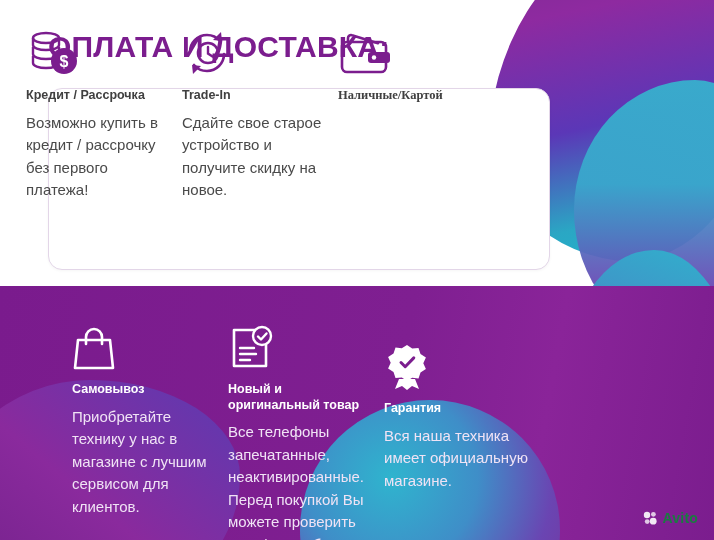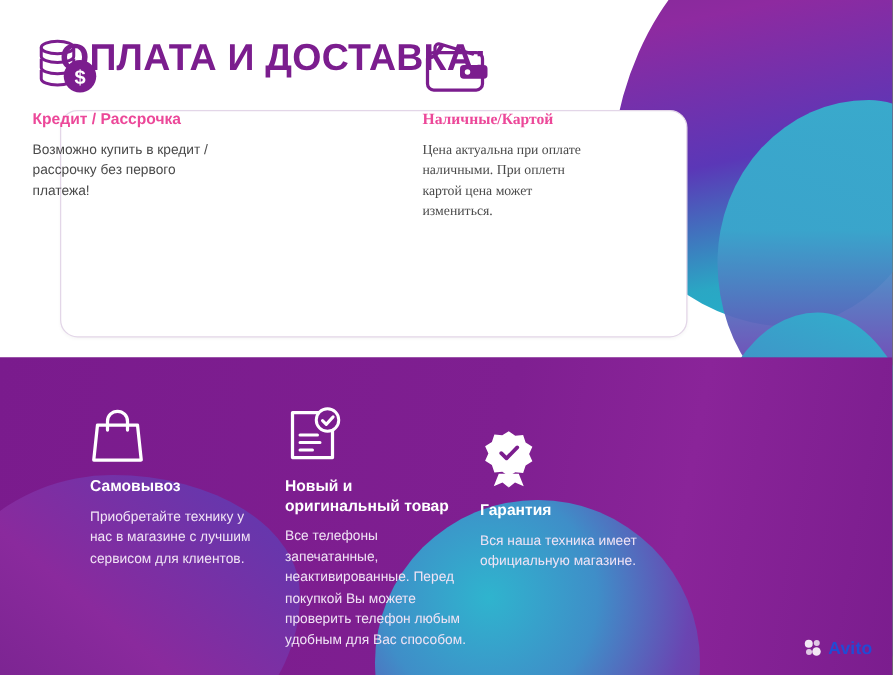--- a/index.html
+++ b/index.html
@@ -115,26 +115,26 @@
   .col .ico {
     height: 54px;
     display: flex;
     align-items: flex-end;
     margin-bottom: 10px;
   }
   .col h3 {
     margin: 0 0 8px 0;
     font-size: 12.5px;
     font-weight: bold;
-    color: #ec4899;
+    color: #404040;
     line-height: 1.25;
   }
   .col p {
     margin: 0;
-    font-size: 11px;
+    font-size: 15px;
     line-height: 1.5;
     color: #4a4a4a;
   }
 
   
   .c1 { left: 26px;  top: 24px;  width: 145px; }
   .c2 { left: 182px; top: 24px;  width: 140px; }
   .c3 { left: 338px; top: 24px;  width: 145px; font-family: Liberation Serif, serif; }
 
   
@@ -159,21 +159,21 @@
     opacity: .95;
   }
   .avito-logo {
     width: 16px;
     height: 16px;
     position: relative;
   }
   .avito-text {
     font-size: 14px;
     font-weight: bold;
-    color: #1d4ed8;
+    color: #15803d;
     letter-spacing: .2px;
   }
 </style>
 </head>
 <body>
 
 <div class="canvas">
 
   <div class="blob blob-top-right"></div>
   <div class="blob blob-top-right-2"></div>
@@ -197,32 +197,45 @@
         <path d="M7 19v7c0 2.8 5.8 5 13 5s13-2.2 13-5v-7" stroke="#7b1d8e" stroke-width="2.4" fill="none"></path>
         <path d="M7 28v7c0 2.8 5.8 5 13 5s13-2.2 13-5v-7" stroke="#7b1d8e" stroke-width="2.4" fill="none"></path>
         <circle cx="38" cy="33" r="13" fill="#7b1d8e"></circle>
         <text x="38" y="39" font-size="16" font-weight="bold" fill="#ffffff" text-anchor="middle" font-family="Liberation Sans, sans-serif">$</text>
       </svg>
     </div>
     <h3>Кредит / Рассрочка</h3>
     <p>Возможно купить в кредит / рассрочку без первого платежа!</p>
   </div>
 
+  <div class="col c2">
+    <div class="ico">
+      <svg width="50" height="50" viewBox="0 0 50 50" fill="none">
+        <path d="M8 24a17 17 0 0 1 17-17 17 17 0 0 1 13 6" stroke="#7b1d8e" stroke-width="2.6" fill="none" stroke-linecap="round"></path>
+        <path d="M42 26a17 17 0 0 1-17 17A17 17 0 0 1 12 37" stroke="#7b1d8e" stroke-width="2.6" fill="none" stroke-linecap="round"></path>
+        <path d="M39 4l1 9-9-1z" fill="#7b1d8e"></path>
+        <path d="M11 46l-1-9 9 1z" fill="#7b1d8e"></path>
+        <circle cx="26" cy="25" r="10" stroke="#7b1d8e" stroke-width="2.6" fill="none"></circle>
+        <path d="M26 19v6.5l4.5 3" stroke="#7b1d8e" stroke-width="2.4" fill="none" stroke-linecap="round"></path>
+      </svg>
+    </div>
+    <h3>Trade-In</h3>
+    <p>Сдайте свое старое устройство и получите скидку на новое.</p>
+  </div>
 
   <div class="col c3">
     <div class="ico">
       <svg width="56" height="46" viewBox="0 0 56 46" fill="none">
         <rect x="4" y="10" width="44" height="30" rx="5" stroke="#7b1d8e" stroke-width="2.6" fill="none"></rect>
         <path d="M10 10V6a3 3 0 0 1 4-2.8l26 8" stroke="#7b1d8e" stroke-width="2.6" fill="none" stroke-linecap="round"></path>
         <rect x="30" y="20" width="22" height="11" rx="3" fill="#7b1d8e"></rect>
         <circle cx="36" cy="25.5" r="2.2" fill="#ffffff"></circle>
       </svg>
     </div>
     <h3>Наличные/Картой</h3>
-    <p>Цена актуальна при оплате наличными. При оплетн картой цена может измениться.</p>
   </div>
 
   <div class="col p-col p1">
     <div class="ico">
       <svg width="44" height="46" viewBox="0 0 44 46" fill="none">
         <path d="M6 14h32l3 28H3z" stroke="#ffffff" stroke-width="2.6" fill="none" stroke-linejoin="round"></path>
         <path d="M14 18V11a8 8 0 0 1 16 0v7" stroke="#ffffff" stroke-width="2.6" fill="none" stroke-linecap="round"></path>
       </svg>
     </div>
     <h3>Самовывоз</h3>

